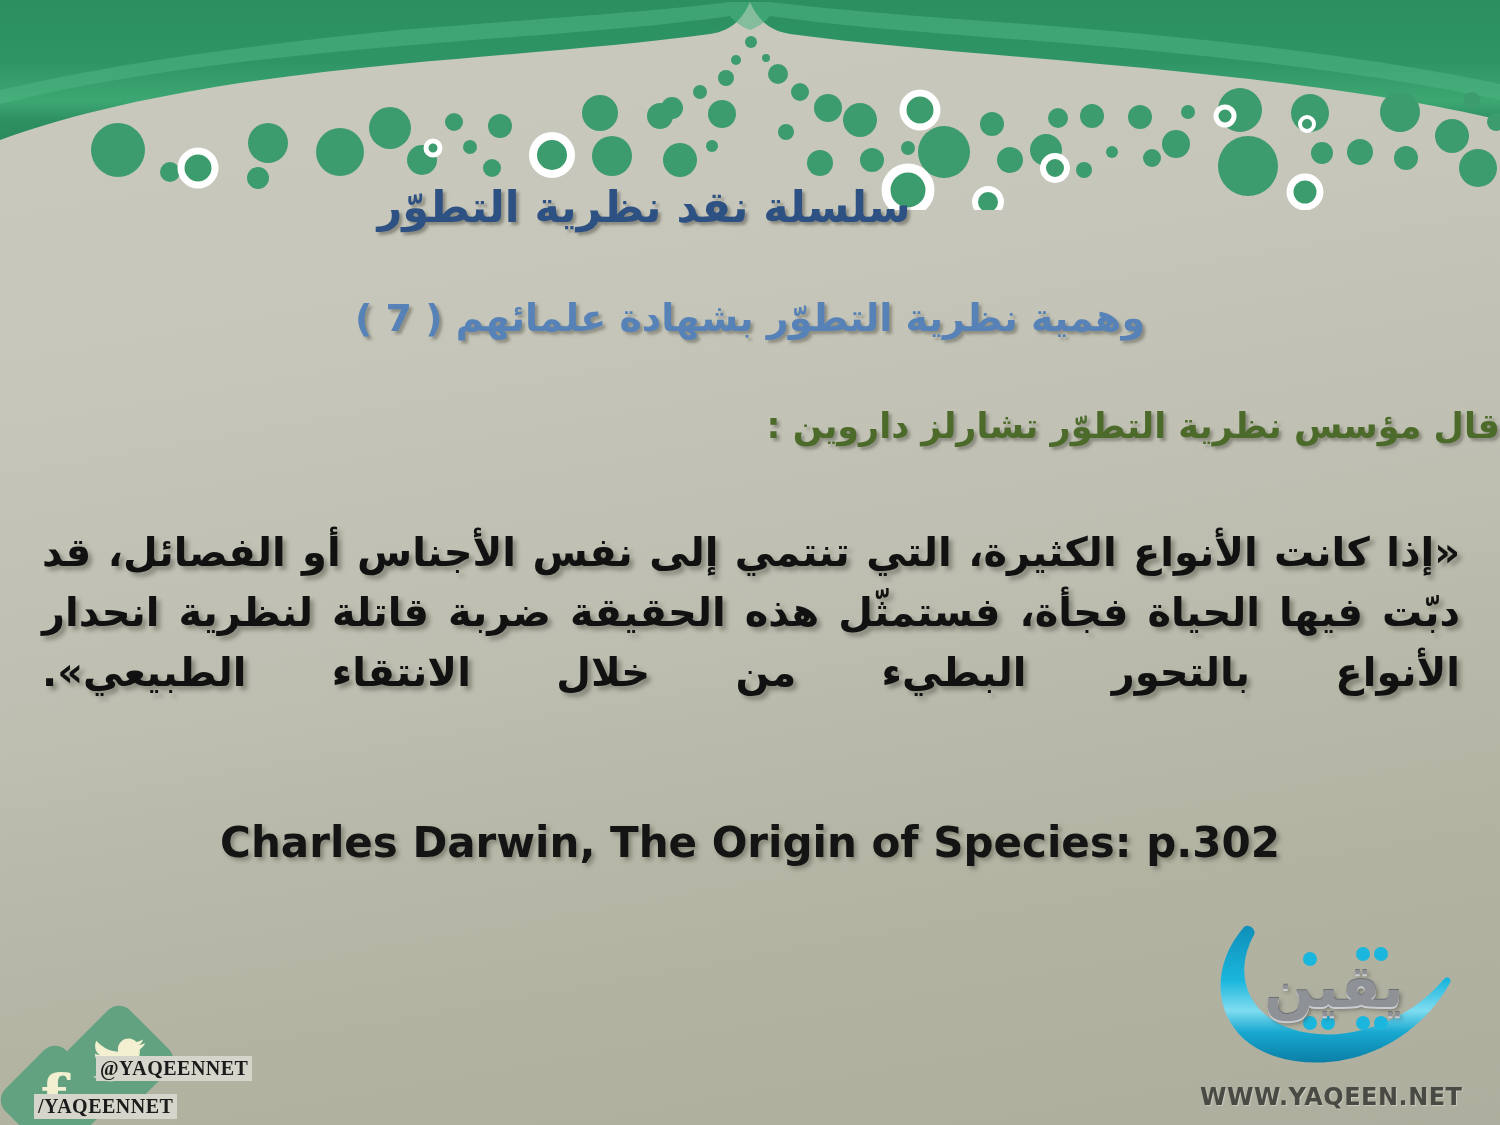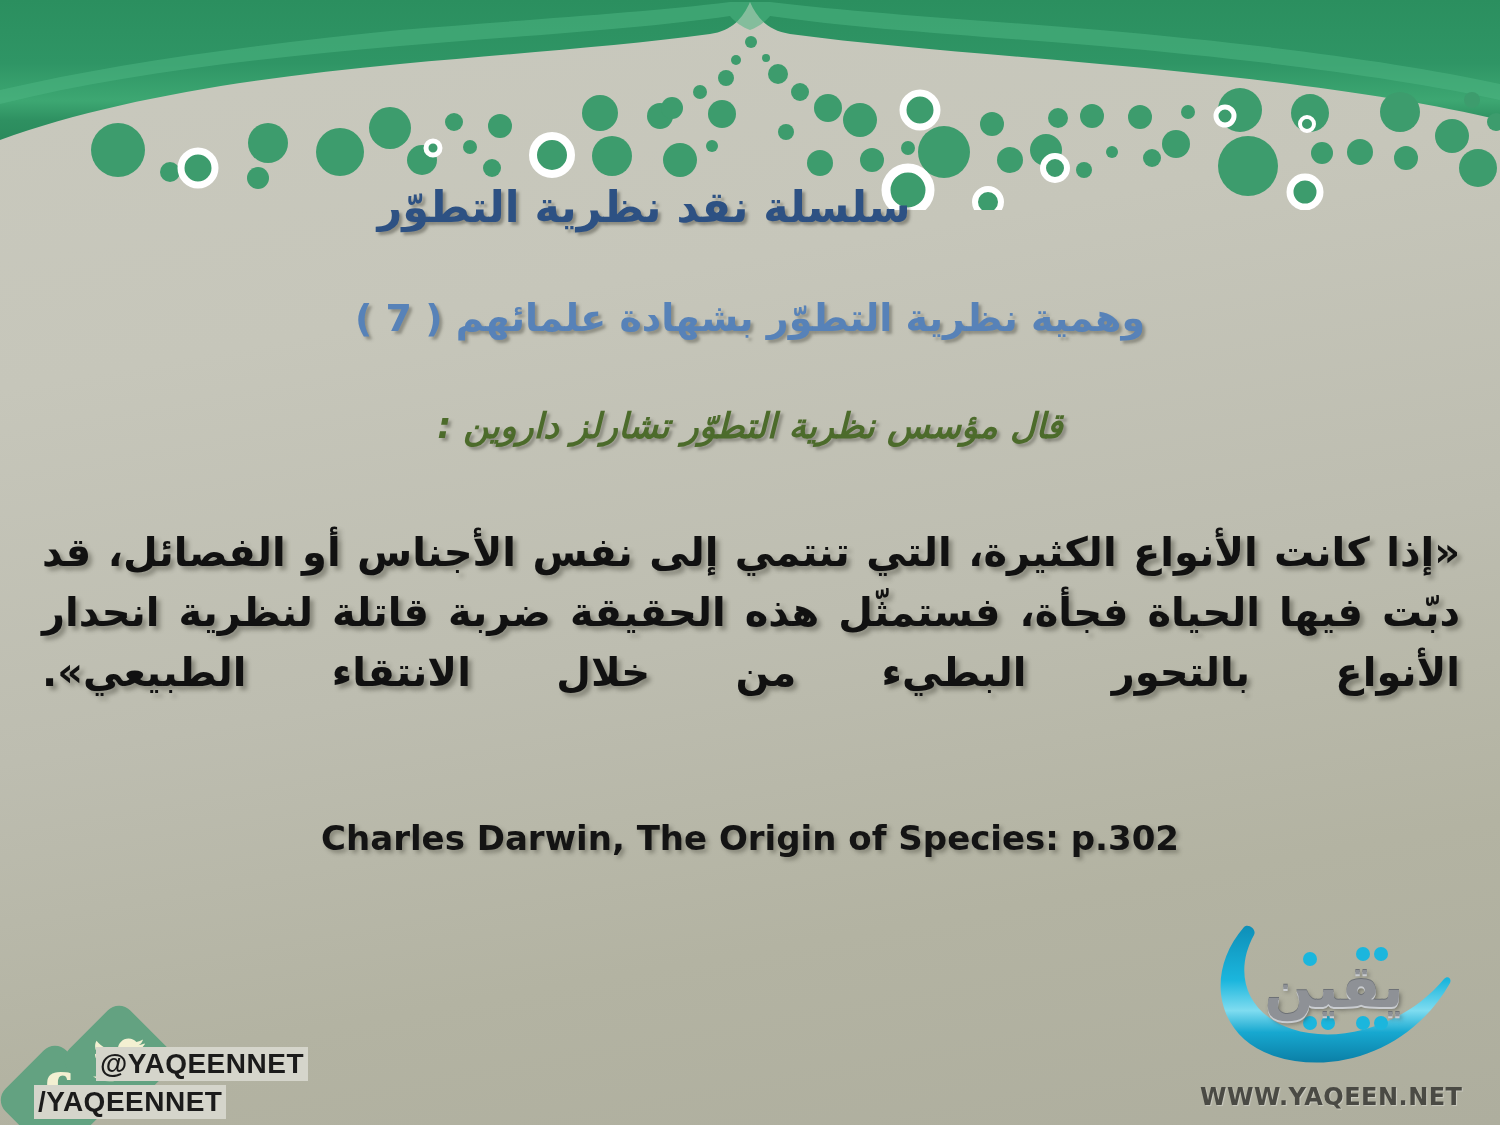--- a/index.html
+++ b/index.html
@@ -59,27 +59,25 @@
     font-weight: bold;
     color: #5782b8;
     text-shadow: 3px 3px 3px rgba(90,90,80,0.5);
     direction: rtl;
   }
   .title-3 {
     position: absolute;
     top: 406px;
     left: 0;
     width: 1500px;
-    text-align: center;
     font-size: 35px;
     font-weight: bold;
     color: #4c6b2b;
     text-shadow: 3px 3px 3px rgba(90,90,80,0.5);
     direction: rtl;
-    font-style: italic;
   }
 
   .quote {
     position: absolute;
     top: 522px;
     left: 42px;
     width: 1418px;
     text-align: justify;
     text-align-last: justify;
     font-size: 40px;
@@ -91,21 +89,21 @@
     word-spacing: 2px;
   }
 
   .citation {
     position: absolute;
     top: 818px;
     left: 0;
     width: 1500px;
     text-align: center;
     direction: ltr;
-    font-size: 34px;
+    font-size: 42px;
     font-weight: bold;
     color: #141414;
     text-shadow: 3px 3px 4px rgba(70,70,60,0.45);
     font-family: "DejaVu Sans", "Liberation Sans", sans-serif;
   }
 
   
   .social {
     position: absolute;
     left: 4px;
@@ -132,26 +130,26 @@
     font-weight: bold;
     line-height: 1;
   }
   .glyph-f { font-size: 62px; font-family: "DejaVu Serif", serif; margin-top: -4px; }
   .glyph-tw svg { display:block; }
 
   .social-handle {
     position: absolute;
     background: #d5d5cb;
     color: #1b1b1b;
-    font-size: 28px;
+    font-size: 20px;
     font-weight: bold;
     letter-spacing: 0.5px;
     direction: ltr;
     padding: 1px 4px;
-    font-family: Liberation Sans, sans-serif;
+    font-family: Liberation Serif, serif;
   }
   .handle-tw { left: 92px; bottom: 44px; }
   .handle-fb { left: 30px;  bottom: 6px; }
 
   
   .logo {
     position: absolute;
     right: 32px;
     bottom: 6px;
     width: 268px;

